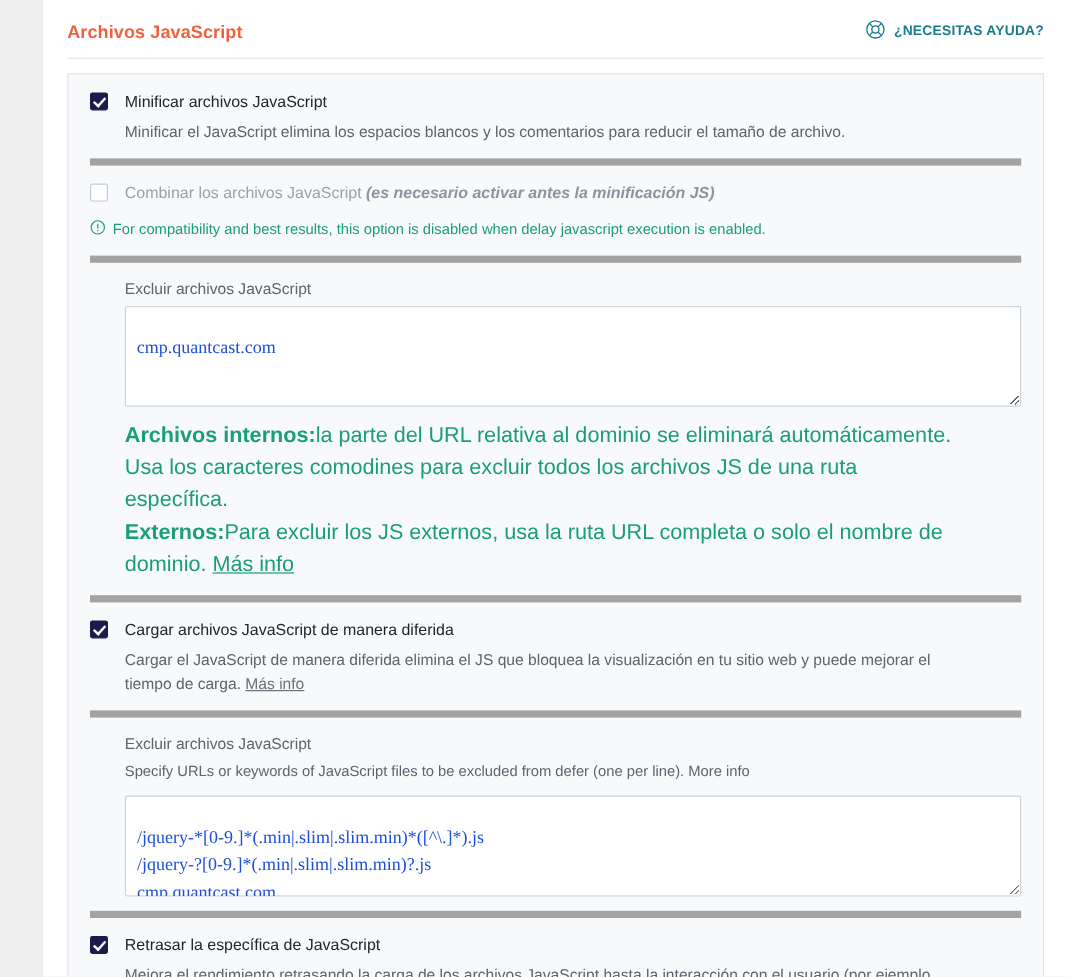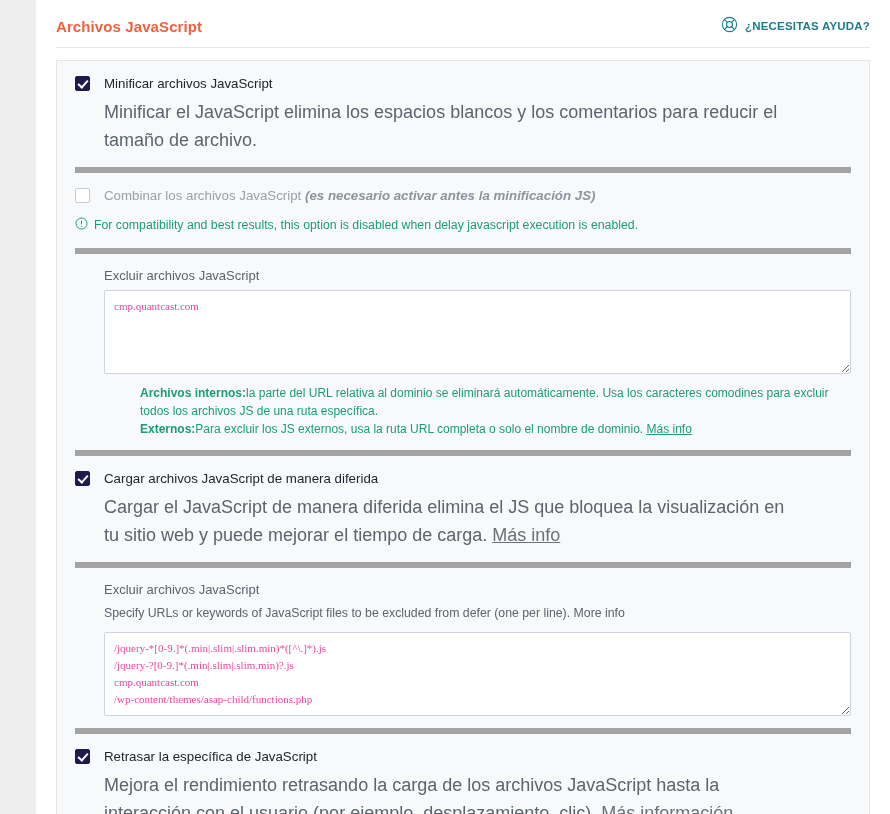--- a/index.html
+++ b/index.html
@@ -87,21 +87,21 @@
   .opt-body { margin-left: 14px; flex: 1; }
   .opt-label {
     font-size: 13.3px;
     color: #21262e;
     line-height: 1.3;
   }
   .opt-label.dim { color: #9aa1aa; }
   .opt-label .note { font-style: italic; font-weight: bold; color: #8d949d; }
   .opt-desc {
     margin-top: 7px;
-    font-size: 18px;
+    font-size: 13px;
     color: #5d646d;
     line-height: 1.55;
     max-width: 700px;
   }
   .opt-desc.dim { color: #a5abb3; max-width: 690px; }
   .opt-desc a, .inline-link {
     color: #6b7178;
     text-decoration: underline;
     cursor: pointer;
   }
@@ -130,35 +130,34 @@
     margin-bottom: 10px;
     line-height: 1.5;
   }
   textarea.ta {
     display: block;
     width: 100%;
     box-sizing: border-box;
     background: #ffffff;
     border: 1px solid #cdd4dc;
     border-radius: 2px;
-    padding: 7px 9px;
+    padding: 23px 9px;
     font-family: "Liberation Serif", serif;
-    font-size: 11px;
+    font-size: 15px;
     line-height: 1.55;
-    color: #ec4899;
+    color: #1d4ed8;
     resize: vertical;
     outline: none;
   }
   .green-help {
     margin-top: 10px;
-    font-size: 12px;
+    font-size: 18px;
     color: #1a9e74;
     line-height: 1.5;
     max-width: 700px;
-    margin-left: 36px;
   }
   .green-help b { font-weight: bold; }
   .green-help a { color: #1a9e74; text-decoration: underline; cursor: pointer; }
 </style>
 </head>
 <body>
 
 <div id="page">
   <div class="card">
 

